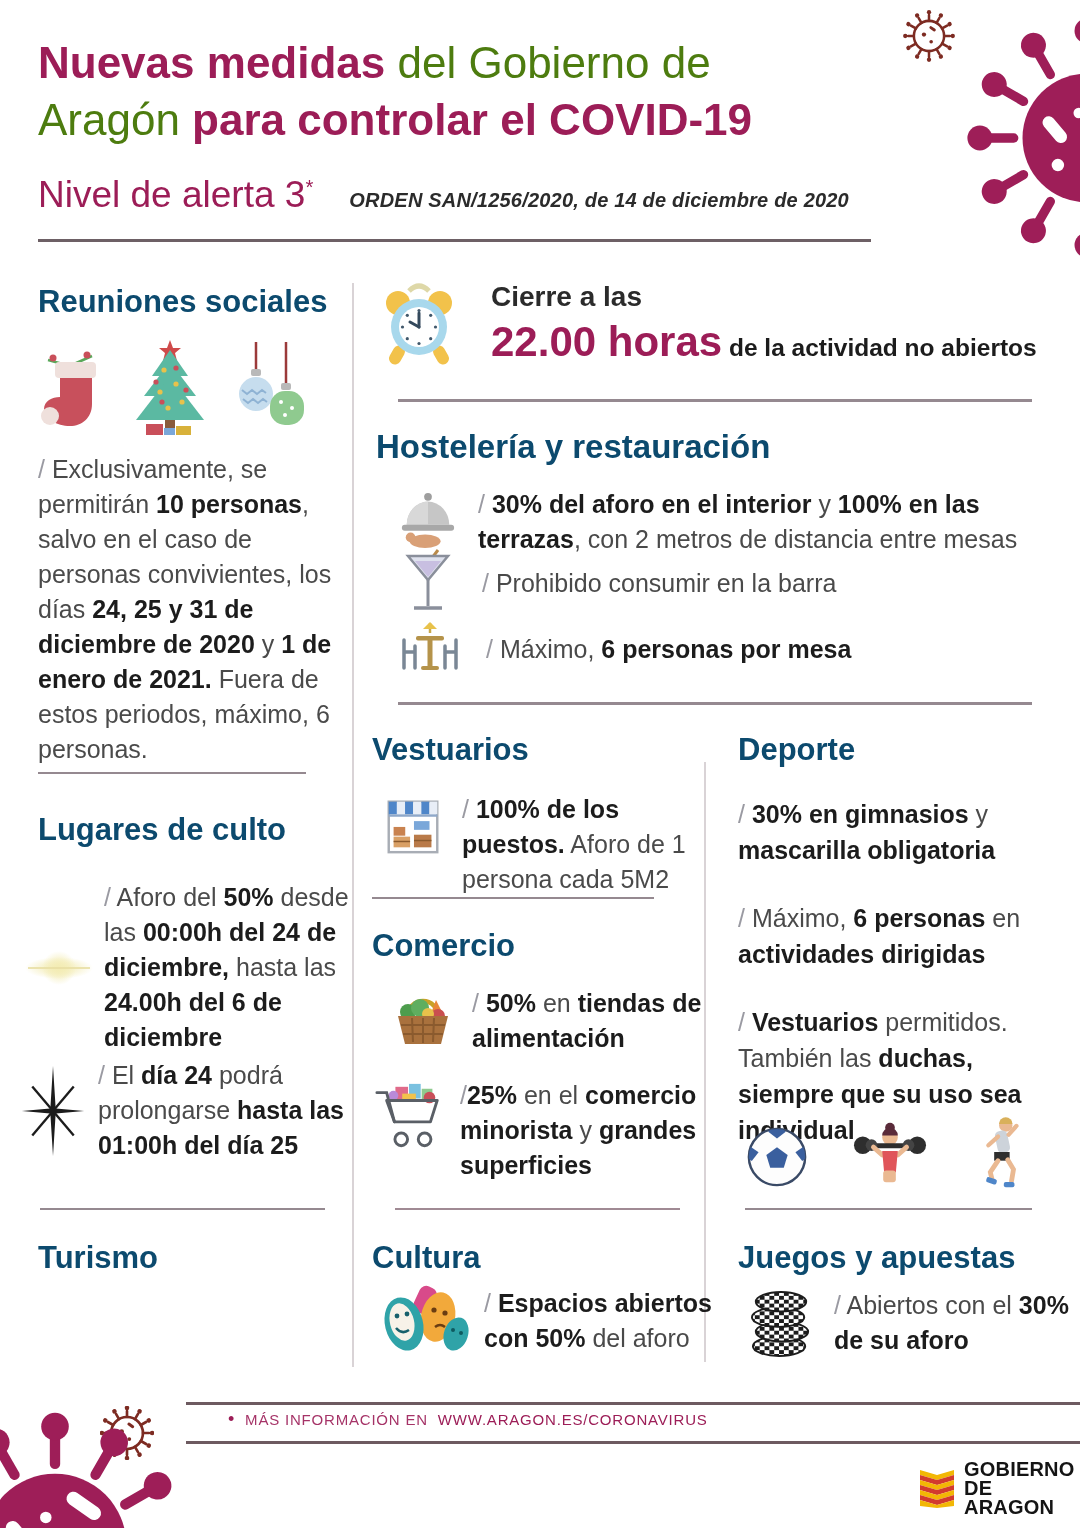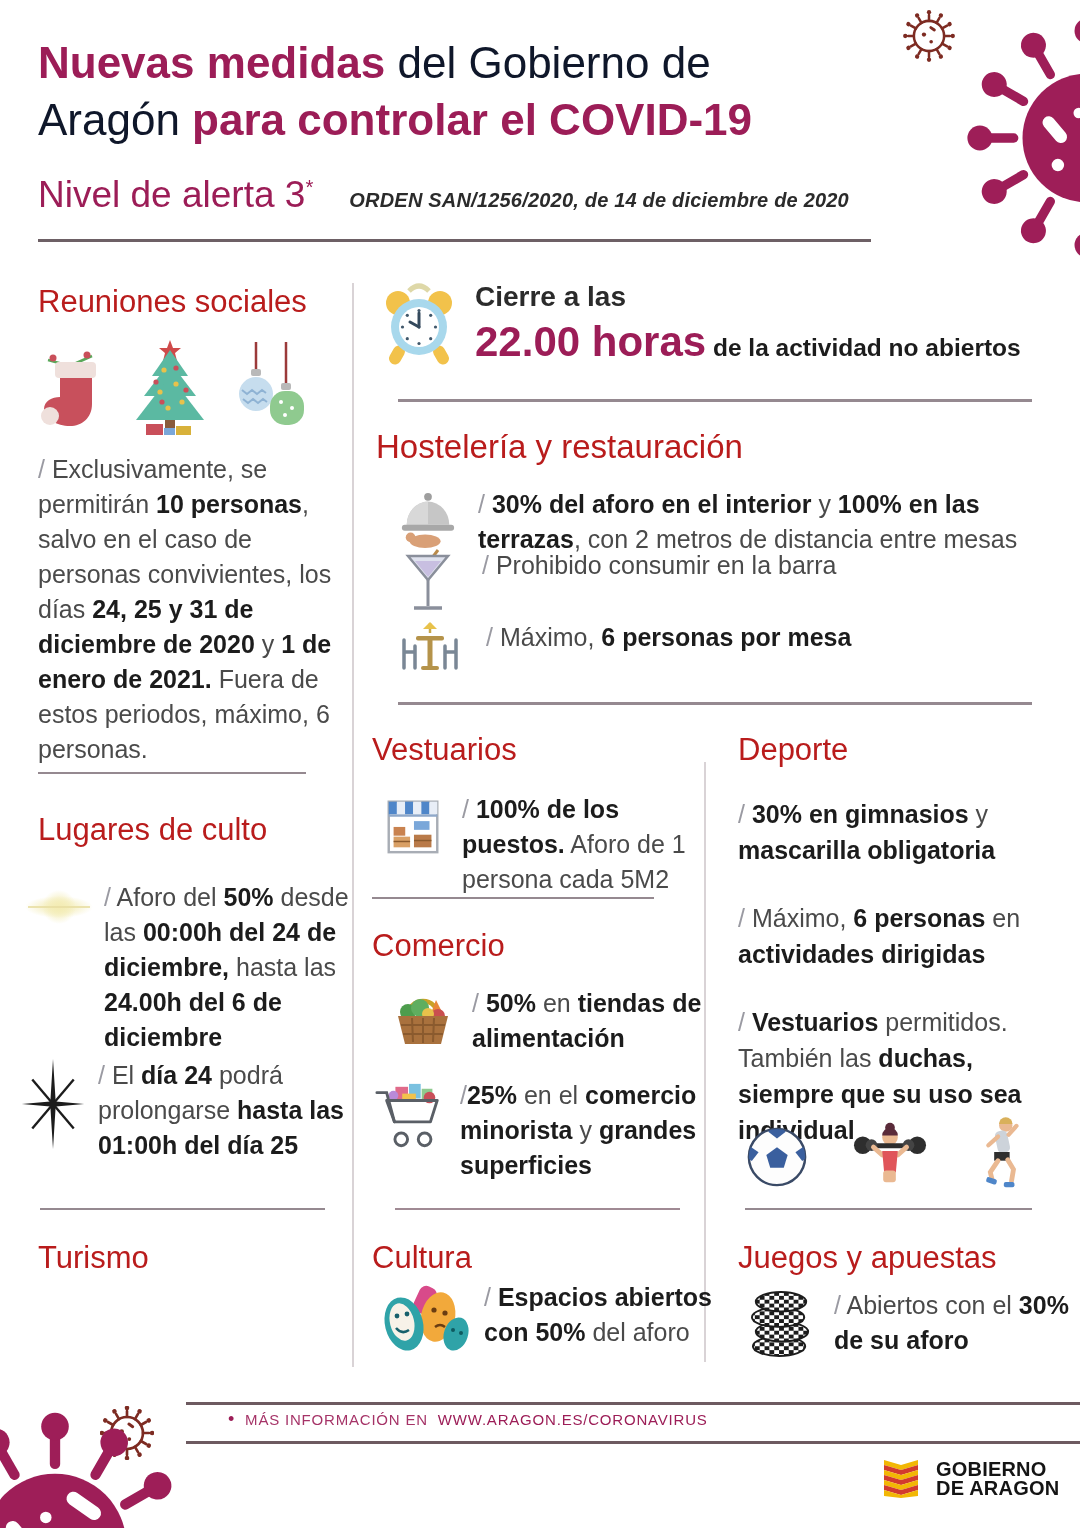--- a/index.html
+++ b/index.html
@@ -1,48 +1,48 @@
 <!DOCTYPE html>
 <html lang="es"><head>
 <meta charset="utf-8">
 <style>
 *{margin:0;padding:0;box-sizing:border-box}
 body{background:#ffffff;font-family:"Liberation Sans",sans-serif}
 .page{position:relative;width:1080px;height:1528px;background:#fff;overflow:hidden}
 .abs{position:absolute}
 .b{font-weight:700;color:#1c1c1c}
 .accent{color:#9c1d57}
-.plain{color:#0f172a;font-weight:400}
+.plain{color:#4d7c0f;font-weight:400}
 .slash{color:#9a9aa2;font-weight:400}
 .sup{vertical-align:super;font-size:55%}
 .big{font-size:42px;line-height:1}
 .page-title{left:38px;top:34px;font-size:44px;line-height:57px;font-weight:700;color:#3a3a3a;width:860px}
 .alert-row{left:38px;top:174px;display:flex;align-items:baseline;gap:36px}
 .alert{font-size:37px;font-weight:400;color:#9c1d57}
 .order{font-style:italic;font-weight:700;font-size:20px;color:#2b2b2b;letter-spacing:.2px}
 .rule{position:absolute;border:none;background:#6d6065}
 .srule{position:absolute;height:2px;background:#958990}
 .vrule{position:absolute;width:2px;background:#d9d3d6}
-.h1{position:absolute;font-weight:400;color:#b91c1c;font-size:31px}
+.h1{position:absolute;font-weight:700;color:#0c4a6e;font-size:31px}
 .h1.lg{font-size:33px}
 .bodytxt{font-size:25px;line-height:35px;color:#4a4a4a}
 .item{position:absolute;display:flex;align-items:flex-start}
-.item.center{}
+.item.center{align-items:center}
 .ic{flex:0 0 auto}
 .ic svg{display:block}
 .closure{left:381px;top:279px;display:flex;align-items:flex-start}
-.closure-txt{margin-left:18px;padding-top:2px}
+.closure-txt{margin-left:34px;padding-top:2px}
 .closure-l1{font-size:28px;font-weight:700;color:#2b2b2b}
 .closure-l2{margin-top:8px;font-size:24.5px;font-weight:700;color:#2b2b2b;white-space:nowrap}
 .dep-item{position:absolute;font-size:25px;line-height:36px;color:#4a4a4a;width:305px}
 .dep-icons{position:absolute;left:745px;top:1115px;display:flex;gap:44px;align-items:flex-end}
 .finfo{position:absolute;left:228px;top:1409px;font-size:15px;letter-spacing:.8px;color:#9c1d57;display:flex;align-items:center;gap:10px}
 .fpre{font-weight:400;opacity:.9}
 .furl{font-weight:400}
-.logo{position:absolute;left:884px;top:1460px;display:flex;gap:18px;}
+.logo{position:absolute;left:920px;top:1460px;display:flex;gap:10px;align-items:center}
 .logo-txt{font-weight:700;font-size:20px;line-height:19px;color:#141414;letter-spacing:.2px}
 .xmas-row{position:absolute;left:40px;top:338px;display:flex;gap:24px;align-items:flex-end}
 </style>
 </head>
 <body>
 
 <div class="page">
 
   <svg width="0" height="0" style="position:absolute" aria-hidden="true">
     <defs>

